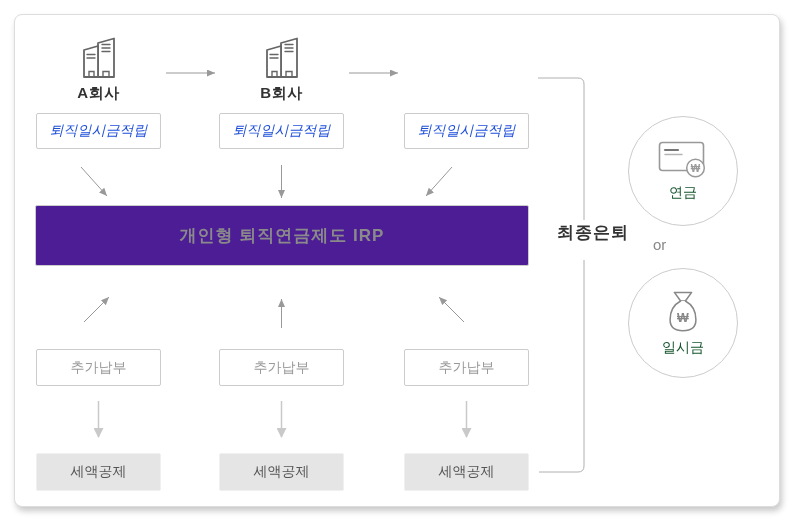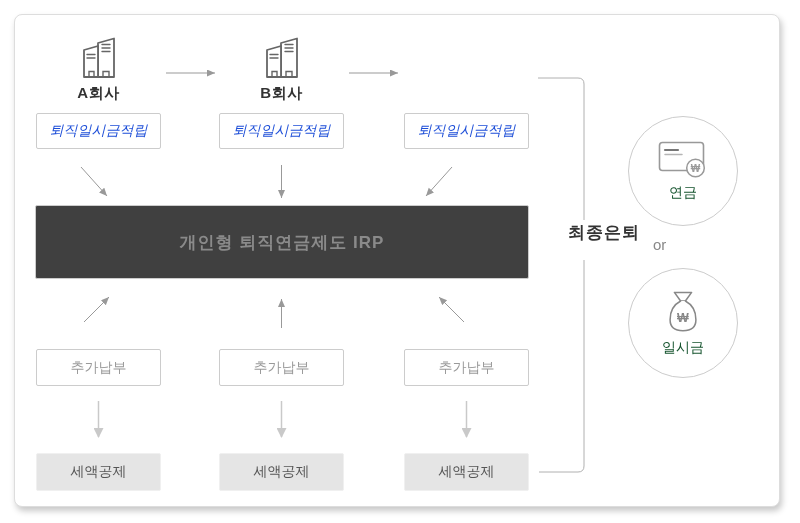--- a/index.html
+++ b/index.html
@@ -26,28 +26,28 @@
 
   .box {
     position: absolute; width: 125px; display: flex; align-items: center; justify-content: center;
     background: #fff; font-size: 14px; border-radius: 2px;
   }
   .deposit { top: 98px; height: 36px; border: 1px solid #ccc; color: #1d4ed8; font-style: italic; }
   .extra   { top: 334px; height: 37px; border: 1px solid #ccc; color: #999; }
   .tax     { top: 438px; height: 38px; background: #e5e5e5; border: 1px solid #f0f0f0; color: #555; }
 
   .irp-box {
-    position: absolute; left: 20px; top: 190px; width: 494px; height: 74px;
-    border: 1px solid #ccc; background: #404040; border-radius: 2px;
+    position: absolute; left: 20px; top: 190px; width: 494px; height: 61px;
+    border: 1px solid #ccc; background: #4c1d95; border-radius: 2px;
     display: flex; align-items: center; justify-content: center;
     font-size: 17px; font-weight: 600; color: #8a8a8a; letter-spacing: 1px;
   }
 
   .retire-label {
-    position: absolute; left: 531px; top: 206px; width: 94px; text-align: right;
+    position: absolute; left: 531px; top: 206px; width: 94px; text-align: center;
     font-size: 17px; font-weight: bold; color: #333; letter-spacing: 1px;
   }
 
   .outcome-circle {
     position: absolute; width: 110px; height: 110px; border: 1px solid #ccc; border-radius: 50%;
     background: #fff; display: flex; flex-direction: column; align-items: center; justify-content: center; gap: 5px;
   }
   .pension-circle { left: 613px; top: 101px; }
   .lumpsum-circle { left: 613px; top: 253px; }
   .circle-label { font-size: 14px; color: #14532d; }

